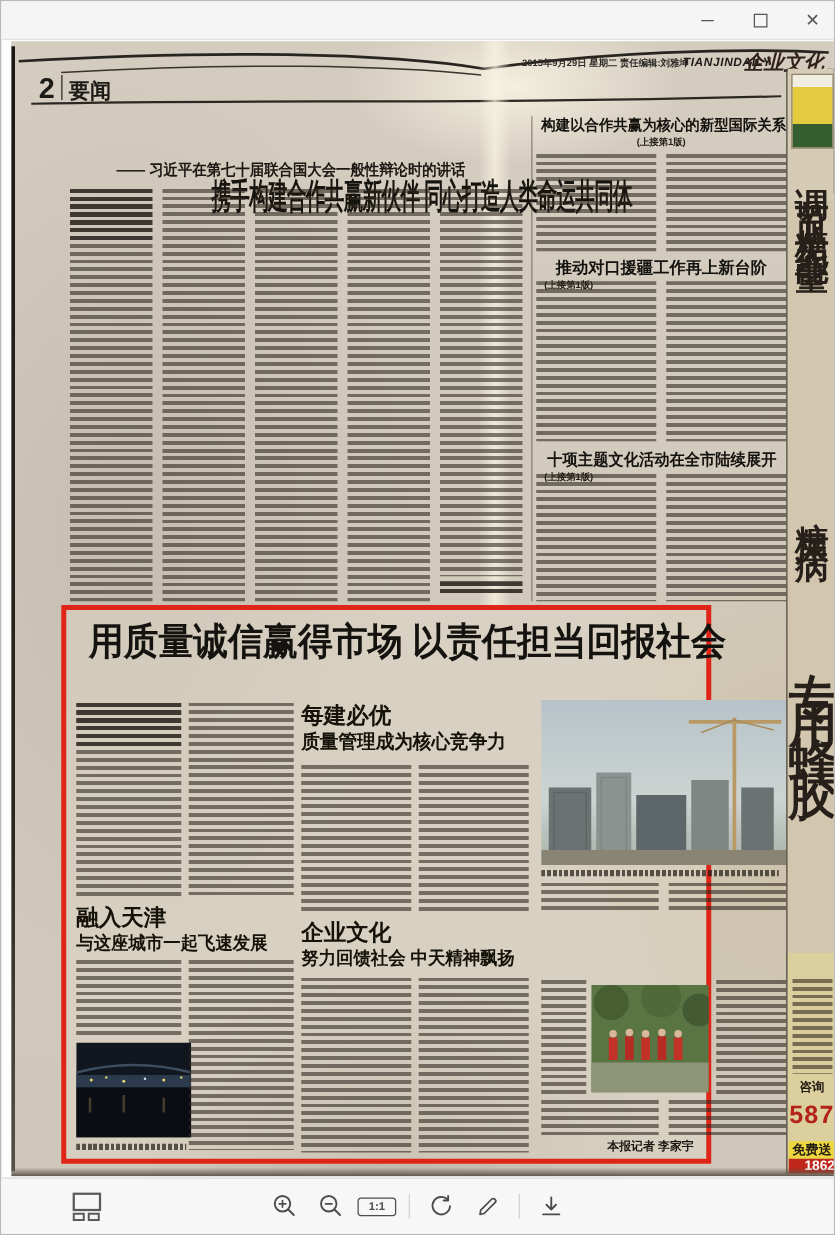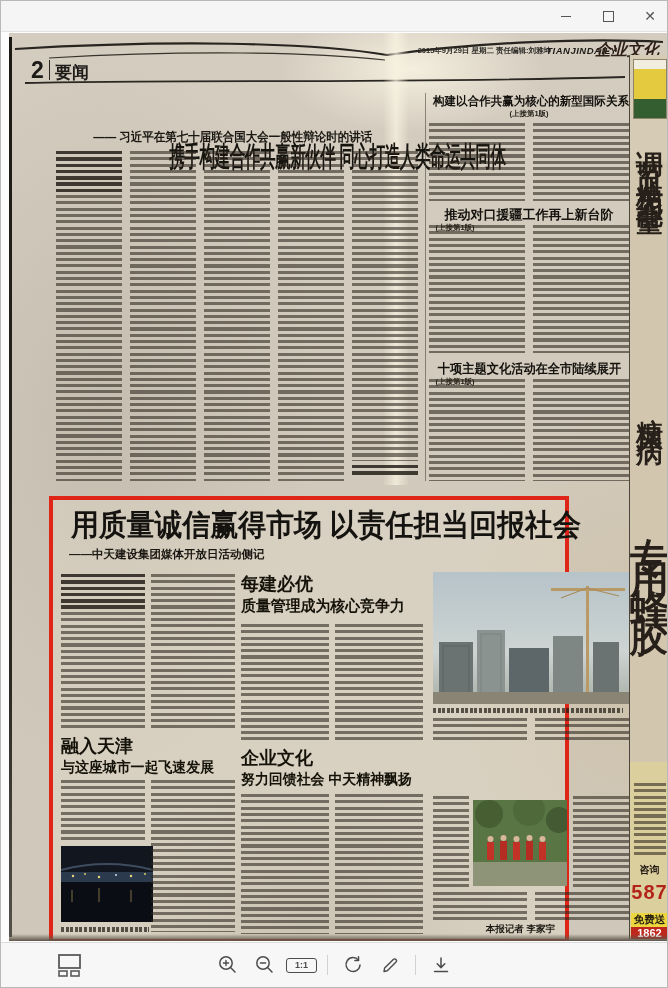--- a/index.html
+++ b/index.html
@@ -47,36 +47,36 @@
 
   .tcol{background-image:repeating-linear-gradient(180deg, rgba(44,37,28,.58) 0px, rgba(44,37,28,.58) 3.1px, rgba(0,0,0,0) 3.1px, rgba(0,0,0,0) 6.3px);}
   .tcol.dk{background-image:repeating-linear-gradient(180deg, rgba(25,20,14,.8) 0px, rgba(25,20,14,.8) 3.4px, rgba(0,0,0,0) 3.4px, rgba(0,0,0,0) 6.3px);}
   .capline{background-image:repeating-linear-gradient(90deg, rgba(30,25,18,.7) 0 3px, rgba(0,0,0,0) 3px 4.6px);height:5px;}
 
   .sb-h{font-weight:800;color:#14120e;text-align:center;white-space:nowrap;transform-origin:50% 50%;}
   .sb-cont{font-size:7.5px;font-weight:bold;color:#201c16;text-align:center;}
   .vrule{position:absolute;width:1px;background:rgba(70,62,50,.55);}
 
   
-  .featured{position:absolute;left:40px;top:463px;width:520px;height:447px;border:4px solid #de2517;background:rgba(240,231,213,.25);}
+  .featured{position:absolute;left:40px;top:451px;width:520px;height:447px;border:4px solid #de2517;background:rgba(240,231,213,.25);}
   .f-head{position:absolute;left:0;right:0;top:5px;text-align:center;font-size:30px;font-weight:900;color:#151310;white-space:nowrap;transform:scaleX(.93);transform-origin:50% 0;letter-spacing:0;}
   .f-sub{position:absolute;left:16px;top:47px;font-size:11.5px;font-weight:bold;color:#1a1712;white-space:nowrap;}
   .kicker{color:#141209;line-height:1.35;white-space:nowrap;}
   .kicker .k1{font-size:18px;font-weight:800;display:block;}
   .kicker .k2{font-size:14.5px;font-weight:800;display:block;transform:scaleX(.96);transform-origin:0 0;}
   .f-byline{position:absolute;right:10px;top:423px;font-size:9.5px;font-weight:bold;color:#1b1813;}
 
   
   .adstrip{position:absolute;left:620px;top:22px;width:40px;height:884px;border-left:1px solid #4d463d;overflow:hidden;
     background:linear-gradient(#d6cbb4 0 12%, #d2c7ae 12% 80%, #dccf9e 80% 100%);}
   .vtext{writing-mode:vertical-rl;text-orientation:upright;font-weight:900;color:#27201a;position:absolute;left:50%;transform:translateX(-50%);white-space:nowrap;}
   .ad-consult{position:absolute;left:0;right:0;text-align:center;font-size:10px;font-weight:800;color:#201a12;}
   .ad-phone1{position:absolute;left:0;right:0;text-align:center;font-size:20px;font-weight:900;color:#b3231a;letter-spacing:1px;}
   .ad-free{position:absolute;left:1px;right:1px;text-align:center;font-size:10.5px;font-weight:800;color:#241d12;background:#ecd73f;}
-  .ad-phone2{position:absolute;left:1px;right:1px;text-align:center;font-size:11px;font-weight:800;color:#fff;background:#c0271c;}
+  .ad-phone2{position:absolute;left:1px;right:1px;text-align:right;font-size:11px;font-weight:800;color:#fff;background:#c0271c;}
 </style>
 </head>
 <body>
 
 <div class="window">
 
   <div class="titlebar">
     <div class="winbtns">
       <div class="winbtn btn-min">
           <i></i>
@@ -140,21 +140,20 @@
 
     <div class="abs" style="left:420px;top:326px;width:200px;text-align:center;">
       <span class="sb-h" style="display:inline-block;font-size:13px;transform:scaleX(.94);">十项主题文化活动在全市陆续展开</span>
     </div>
     <div class="abs sb-cont" style="left:420px;top:344px;width:52px;background:#d0c8ba;">(上接第1版)</div>
     <div class="abs tcol" style="left:420px;top:346px;width:96px;height:102px;"></div>
     <div class="abs tcol" style="left:524px;top:346px;width:96px;height:102px;"></div>
 
     <div class="featured">
       <div class="f-head">用质量诚信赢得市场  以责任担当回报社会</div>
-      <div class="f-sub">——中天建设集团媒体开放日活动侧记</div>
 
       <div class="abs tcol dk" style="left:8px;top:74px;width:84px;height:36px;"></div>
       <div class="abs tcol" style="left:8px;top:112px;width:84px;height:118px;"></div>
       <div class="abs tcol" style="left:98px;top:74px;width:84px;height:156px;"></div>
 
       <div class="abs kicker" style="left:8px;top:234px;">
         <span class="k1">融入天津</span>
         <span class="k2">与这座城市一起飞速发展</span>
       </div>
       <div class="abs tcol" style="left:8px;top:280px;width:84px;height:62px;"></div>

